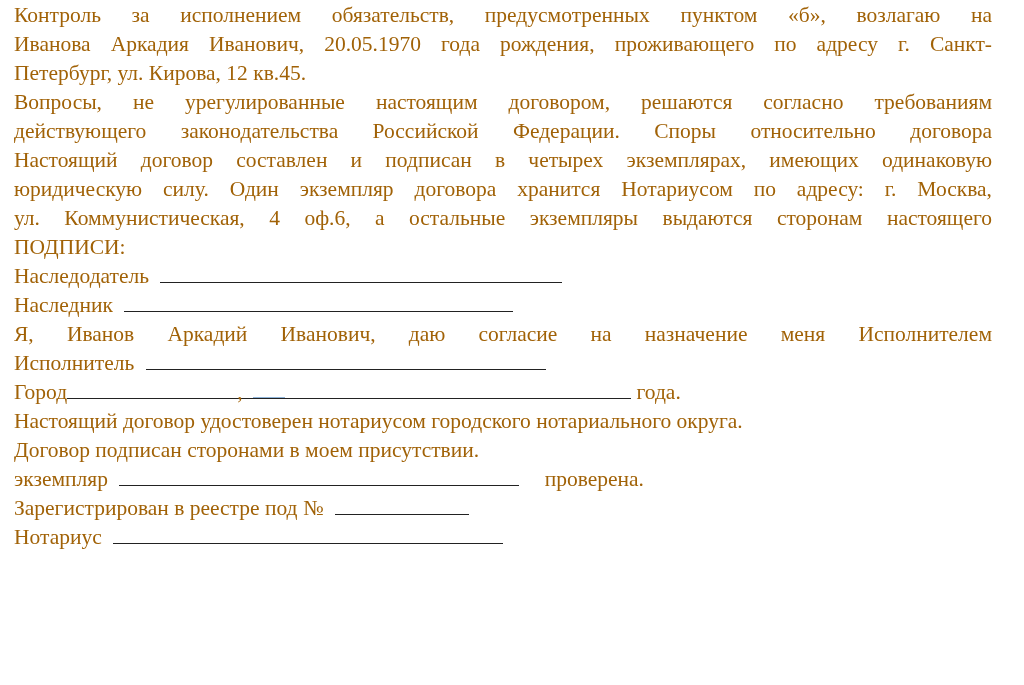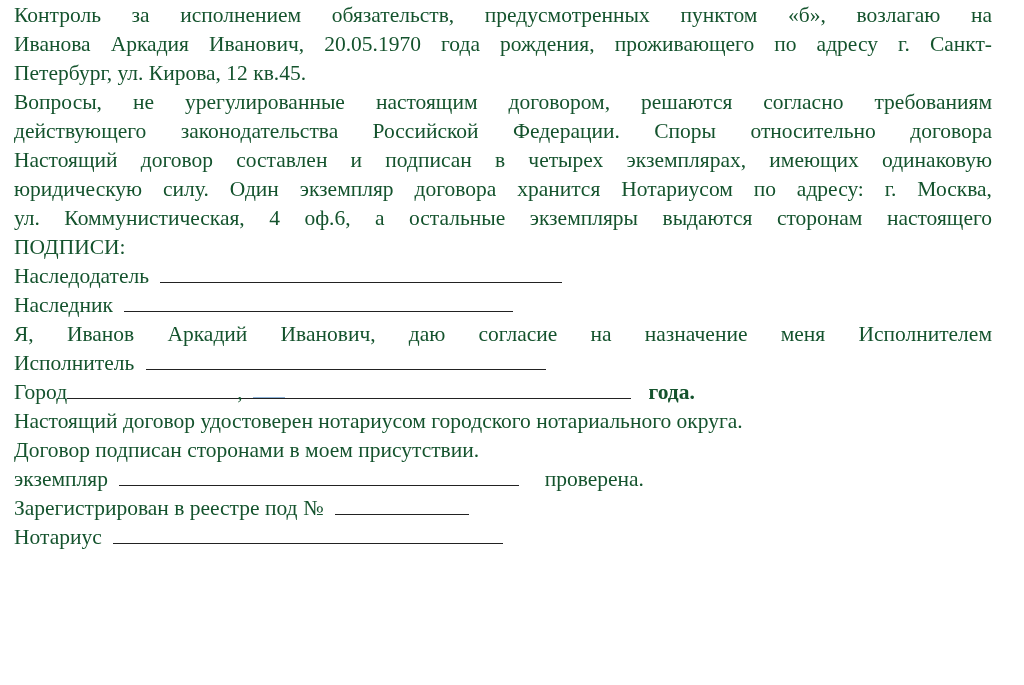--- a/index.html
+++ b/index.html
@@ -1,20 +1,20 @@
 <!DOCTYPE html>
 <html><head>
 <meta charset="utf-8">
 <style>
   html, body { margin: 0; padding: 0; background: #ffffff; }
   body { width: 1024px; height: 685px; overflow: hidden; position: relative; }
   .doc {
     position: absolute; left: 14px; top: 1px; width: 978px;
     font-family: "Liberation Serif", "DejaVu Serif", serif;
-    font-size: 21.5px; line-height: 29px; color: #14532d;
+    font-size: 21.5px; line-height: 29px; color: #a16207;
   }
   .para { margin: 0; }
   .line { display: block; white-space: nowrap; height: 29px; }
   .jline { display: block; text-align: justify; text-align-last: justify; height: 29px; white-space: normal; }
   .blank { display: inline-block; border-bottom: 1.3px solid #222; height: 20px; vertical-align: baseline; }
   .row { position: relative; height: 29px; white-space: nowrap; }
   .cursor-mark { position: absolute; top: 19px; width: 32px; border-bottom: 1.5px solid #8fb4d9; }
 </style>
 </head>
 <body>
@@ -57,21 +57,21 @@
   </div>
 
   <div class="row">
     <span>Исполнитель</span>
     <span class="blank" style="width:400px; margin-left:6px;"></span>
   </div>
 
   <div class="row">
     <span>Город</span><span class="blank" style="width:178px;"></span><span style="display:inline-block; width:0; position:relative; left:-8px;">,</span><span class="blank" style="width:386px;"></span>
     <span class="cursor-mark" style="left:239px;"></span>
-    <span style="margin-left:12px;font-weight:bold;">года.</span>
+    <span style="margin-left:0;">года.</span>
   </div>
 
   <div class="row">
     <span>Настоящий договор удостоверен нотариусом городского нотариального округа.</span>
   </div>
 
   <div class="row">
     <span>Договор подписан сторонами в моем присутствии.</span>
   </div>
 

